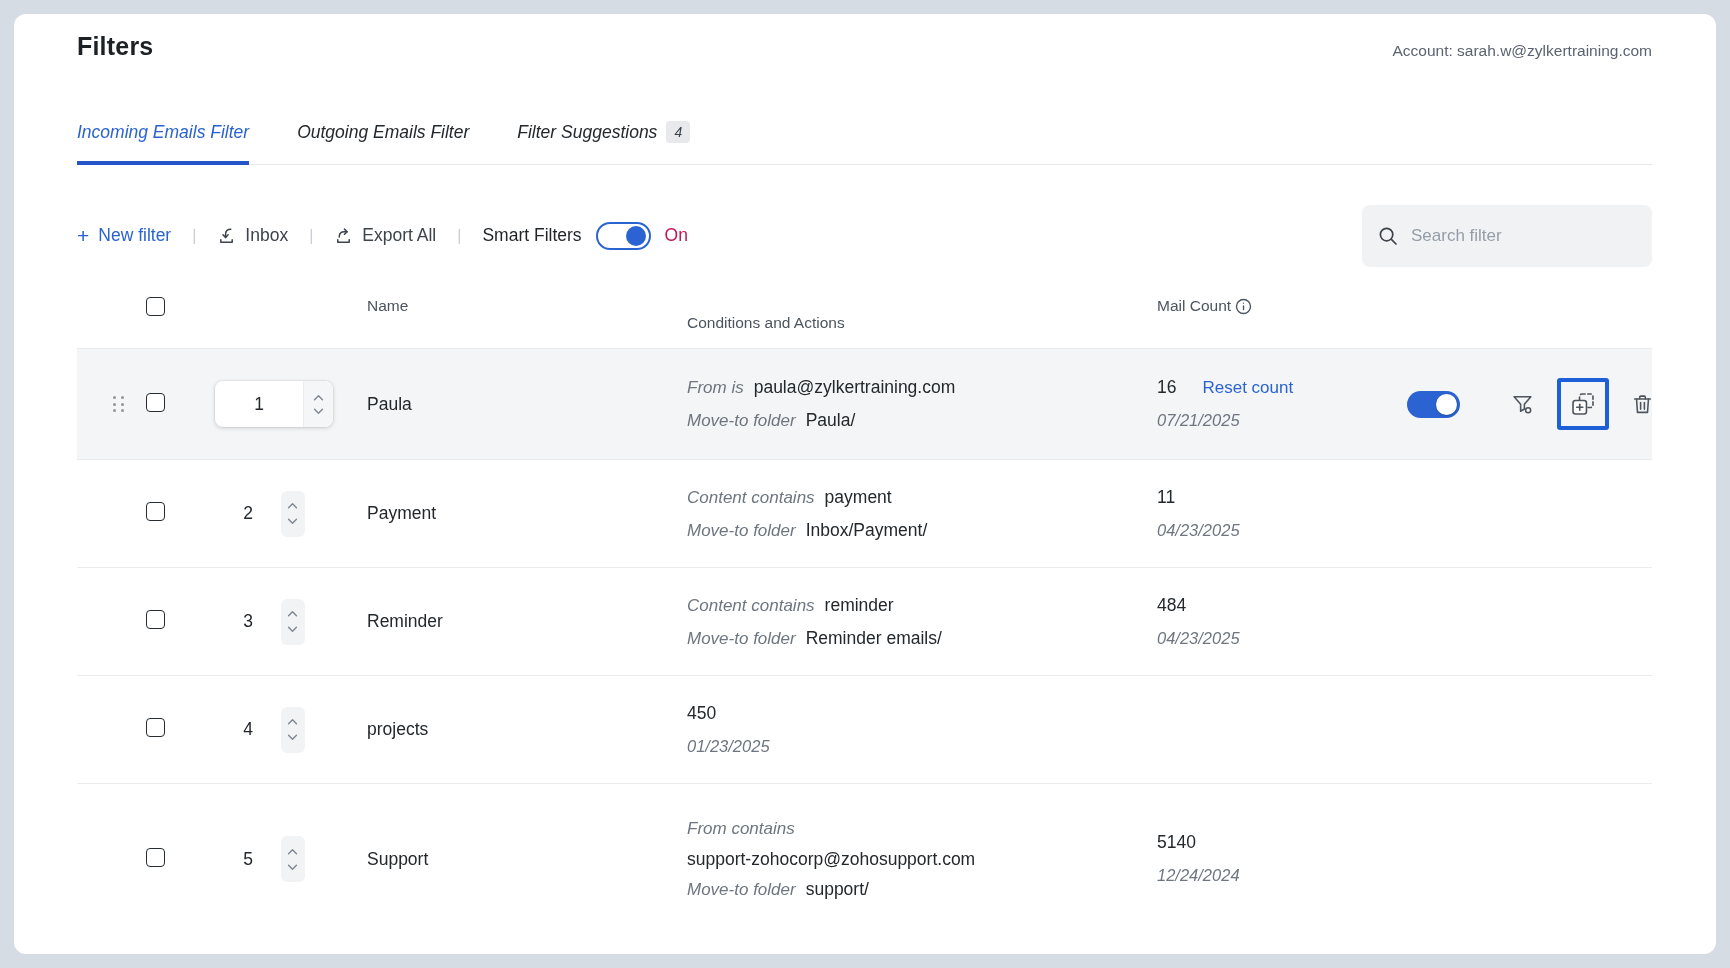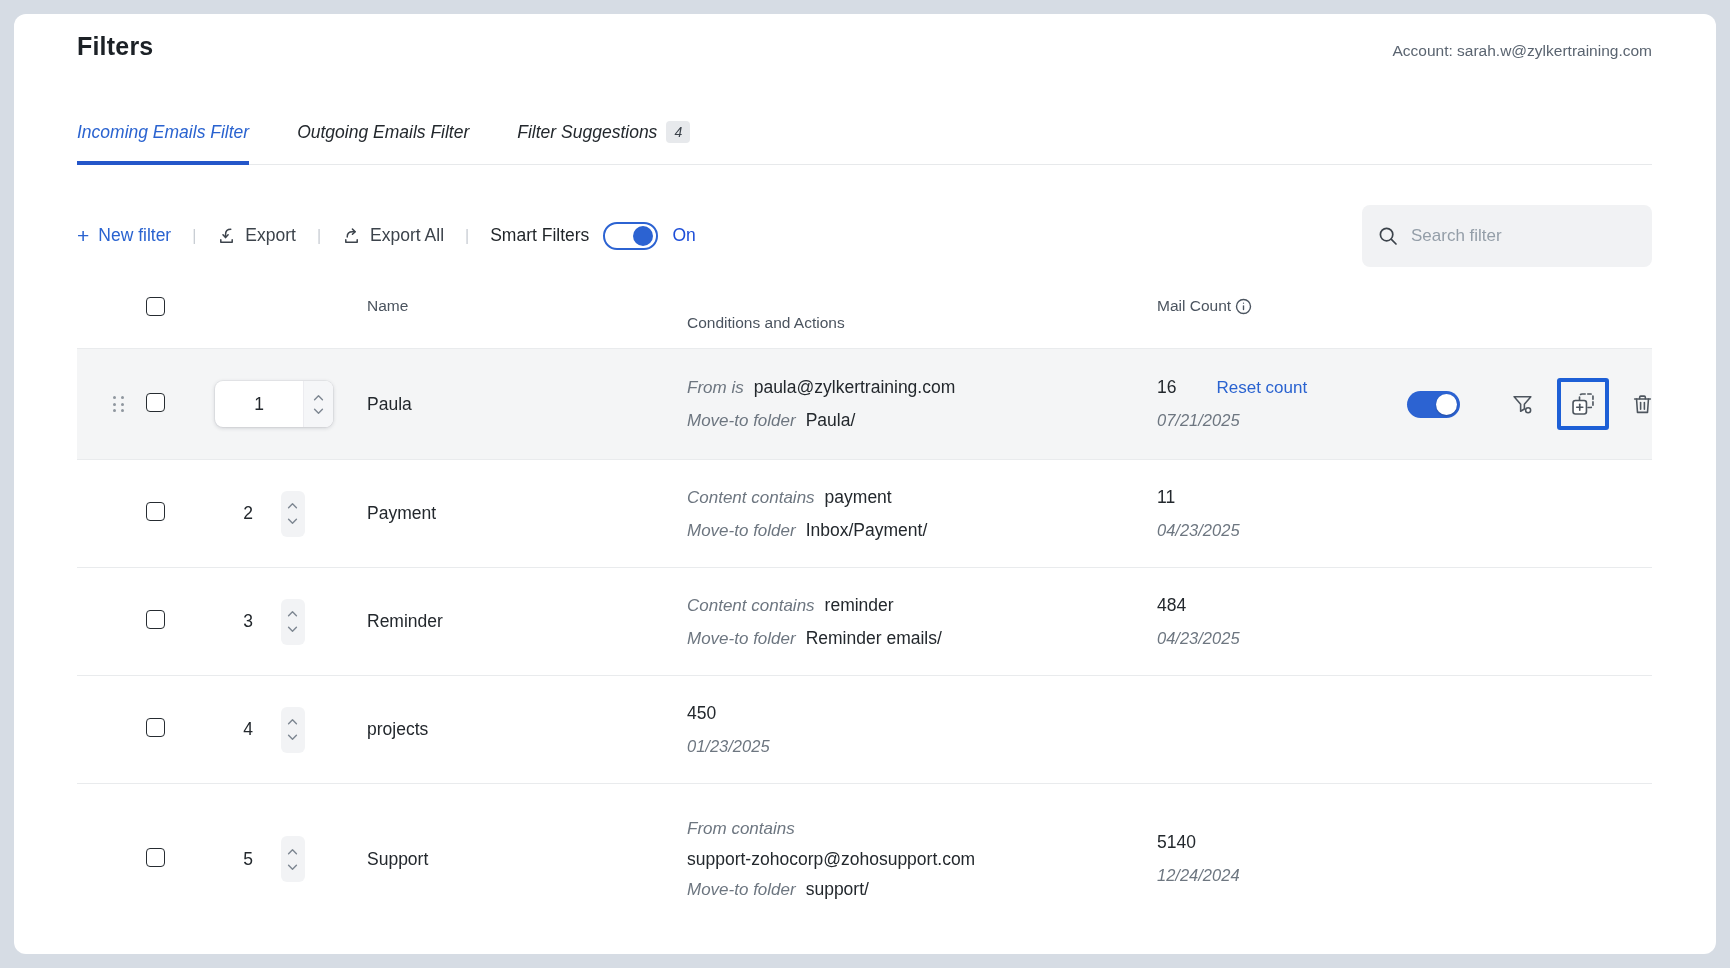--- a/index.html
+++ b/index.html
@@ -53,21 +53,21 @@
   .smart { display:flex; align-items:center; gap:14px; }
   .smart-label { font-size:17.5px; color:#1f2428; }
   .toggle-outline {
     width:55px; height:28px; border:2px solid #2c63d2; border-radius:999px;
     position:relative; background:#fff; cursor:pointer; display:inline-block;
   }
   .toggle-outline .knob {
     position:absolute; right:3px; top:2px; width:20px; height:20px;
     border-radius:50%; background:#2c63d2;
   }
-  .toggle-state { color:#1d4ed8; font-size:17.5px; }
+  .toggle-state { color:#be185d; font-size:17.5px; }
   .search-box {
     margin-left:auto; width:290px; height:62px; background:#f1f2f4;
     border-radius:8px; display:flex; align-items:center; padding:0 16px; gap:13px;
   }
   .search-box svg { flex:none; color:#3c434b; }
   .search-box input {
     border:none; background:transparent; outline:none; width:100%;
     font-family:inherit; font-size:17px; color:#23282d;
   }
   .search-box input::placeholder { color:#949ea8; }
@@ -116,21 +116,21 @@
     display:flex; flex-direction:column; align-items:center; justify-content:center; gap:9px;
     color:#7d8691; cursor:pointer;
   }
   
   .cell-name { font-size:17.5px; color:#23282d; }
   .cond-line { line-height:33px; font-size:17.5px; white-space:nowrap; }
   .cond-line em { font-style:italic; color:#6d7680; margin-right:10px; font-size:17px; }
   .row.stack .cond-line1 em { display:block; line-height:30px; margin-right:0; }
   .row.stack .cond-line { line-height:30px; }
   .cell-count { font-size:17.5px; }
-  .count-line1 { display:flex; align-items:flex-start; gap:40px; line-height:33px; }
+  .count-line1 { display:flex; align-items:flex-start; gap:26px; line-height:33px; }
   .reset-link { color:#2a63d0; cursor:pointer; text-decoration:none; font-size:17px; }
   .date { font-style:italic; color:#6d7680; font-size:16.5px; line-height:33px; }
   
   .cell-actions { display:flex; justify-content:flex-end; align-items:center; padding-right:28px; }
   .actions-inner { display:flex; align-items:center; gap:22px; color:#4d555e; }
   .toggle-fill {
     width:53px; height:27px; background:#2c63d2; border-radius:999px;
     position:relative; cursor:pointer; display:inline-block; margin-right:28px;
   }
   .toggle-fill .knob {
@@ -176,21 +176,21 @@
       </button>
       <span class="tb-sep">|</span>
       <button class="tb-btn">
         <span style="display:flex">
           <svg width="19" height="19" viewBox="0 0 20 20" fill="none" stroke="currentColor" stroke-width="1.6" stroke-linecap="round" stroke-linejoin="round">
             <path d="M14.5 3.5c-3.5 0-5.5 2.2-5.5 5.5v2.5"></path>
             <path d="M6.3 9.3 9 12.2l2.7-2.9"></path>
             <path d="M4 14.5v2.5h12v-2.5"></path>
           </svg>
         </span>
-        <span>Export</span>
+        <span>Inbox</span>
       </button>
       <span class="tb-sep">|</span>
       <button class="tb-btn">
         <span style="display:flex">
           <svg width="19" height="19" viewBox="0 0 20 20" fill="none" stroke="currentColor" stroke-width="1.6" stroke-linecap="round" stroke-linejoin="round">
             <path d="M5.5 11.5c0-3.3 2-5.5 5.5-5.5h2.5"></path>
             <path d="M11 3.3 13.9 6 11 8.7"></path>
             <path d="M4 14.5v2.5h12v-2.5"></path>
           </svg>
         </span>

